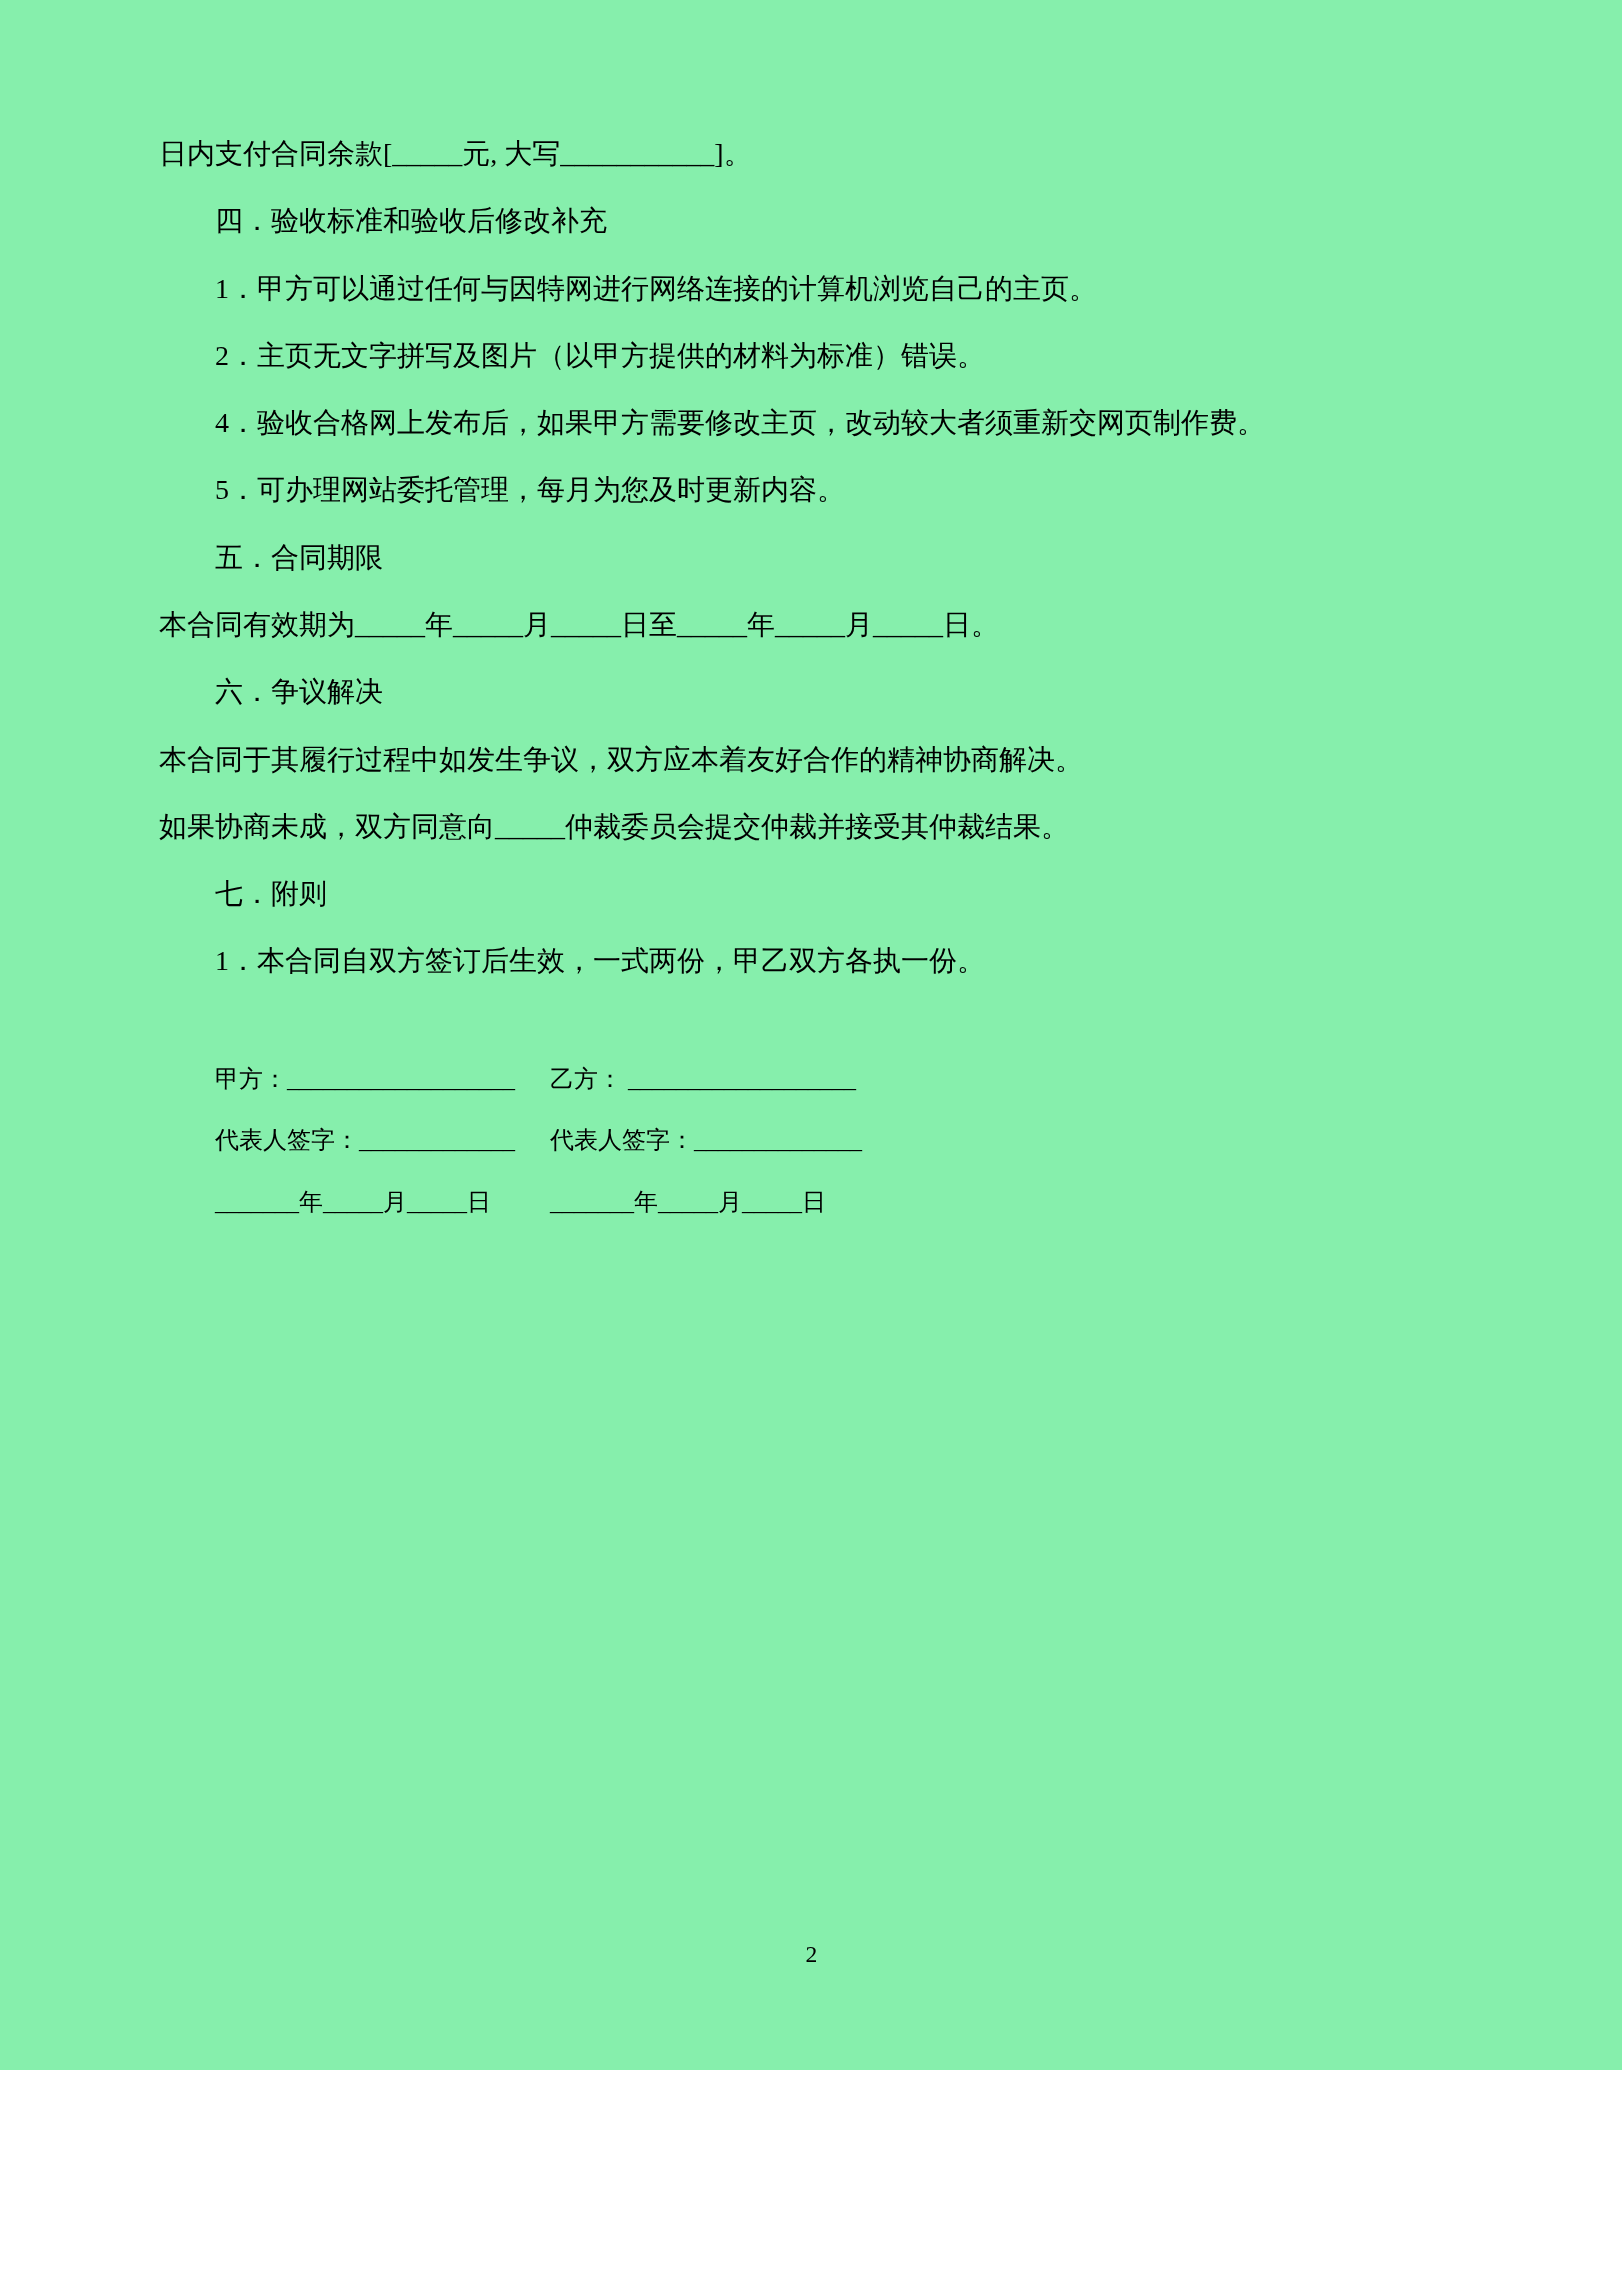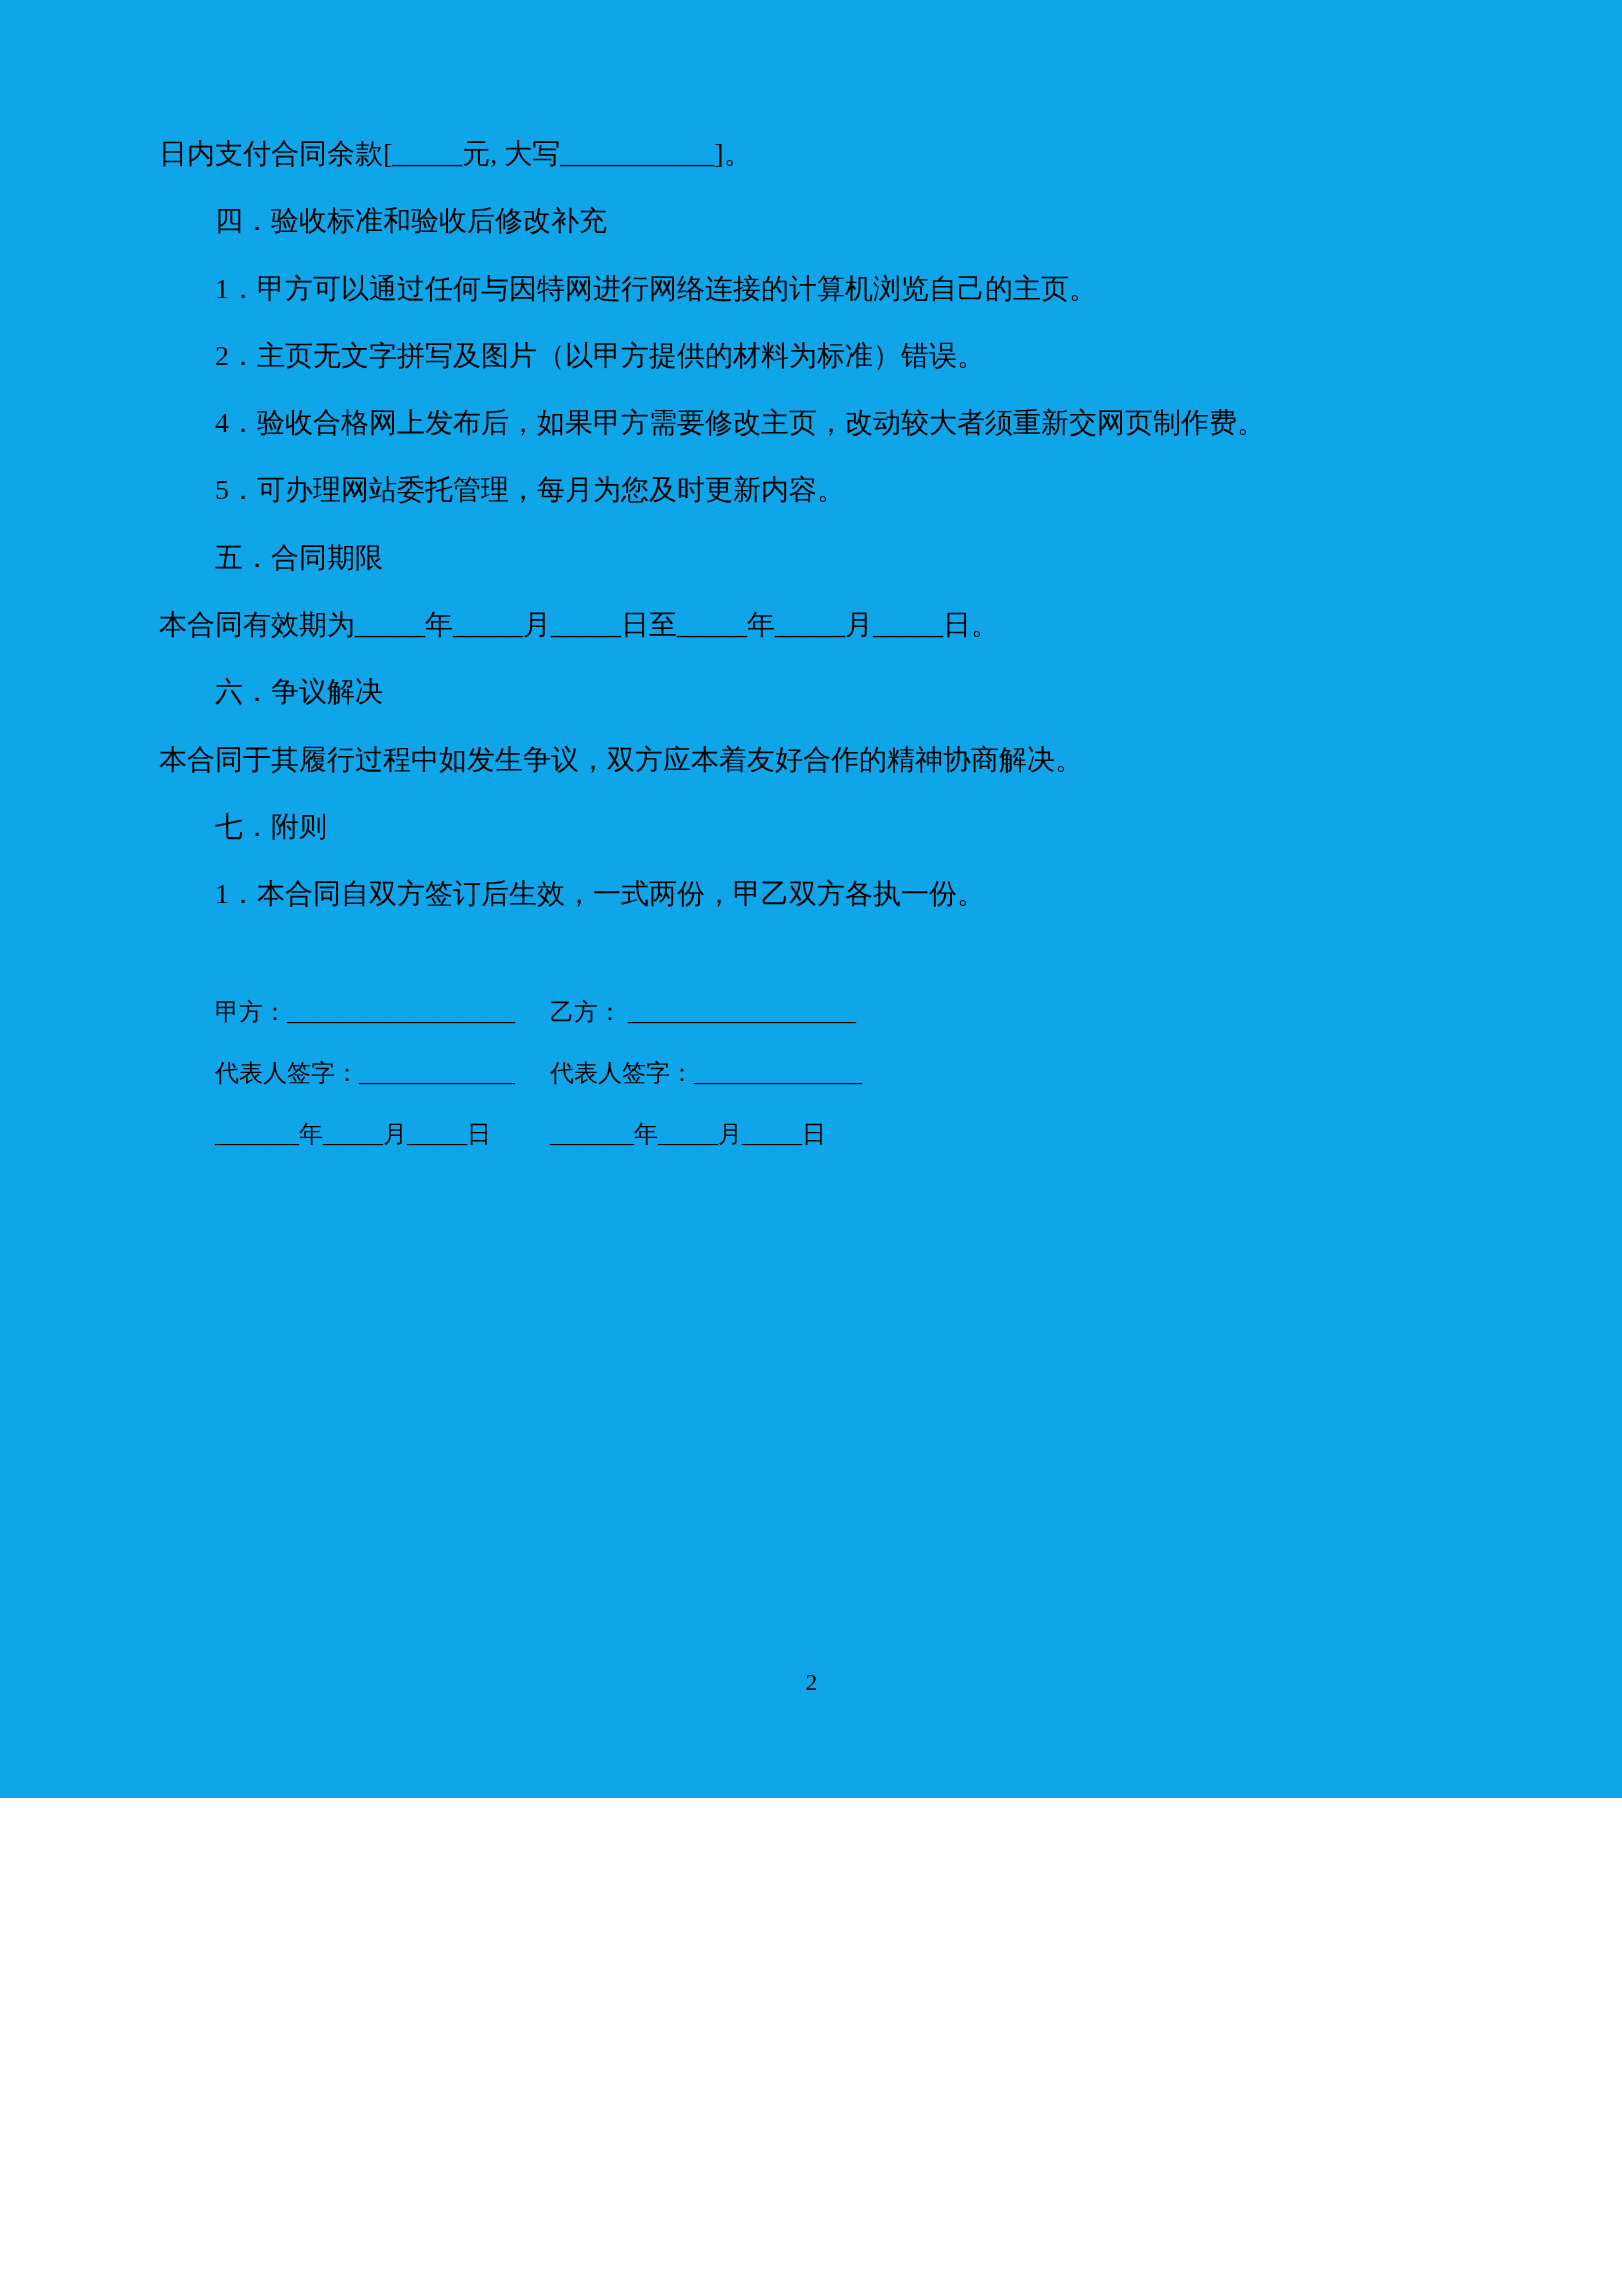--- a/index.html
+++ b/index.html
@@ -7,22 +7,22 @@
     padding: 0;
     background: #ffffff;
   }
   body {
     font-family: "Liberation Serif", "DejaVu Serif", serif;
     color: #000000;
   }
   .page {
     position: relative;
     width: 1623px;
-    height: 1798px;
-    background: #0ea5e9;
+    height: 2070px;
+    background: #86efac;
     box-sizing: border-box;
     padding: 127px 159px 0 159px;
     overflow: hidden;
   }
   .doc-body {
     font-size: 28px;
     line-height: 1.95;
   }
   .para {
     margin: 0 0 12.7px 0;
@@ -92,20 +92,21 @@
     <p class="para indent">5．可办理网站委托管理，每月为您及时更新内容。</p>
 
     <p class="para heading">五．合同期限</p>
 
     <p class="para noindent">本合同有效期为_____年_____月_____日至_____年_____月_____日。</p>
 
     <p class="para heading">六．争议解决</p>
 
     <p class="para noindent">本合同于其履行过程中如发生争议，双方应本着友好合作的精神协商解决。</p>
 
+    <p class="para noindent">如果协商未成，双方同意向_____仲裁委员会提交仲裁并接受其仲裁结果。</p>
 
     <p class="para heading">七．附则</p>
 
     <p class="para indent">1．本合同自双方签订后生效，一式两份，甲乙双方各执一份。</p>
 
 
     <div class="sig-block">
       <div class="sig-row">
         <span class="sig-col-a">甲方：___________________</span>
         <span class="sig-col-b">乙方： ___________________</span>

